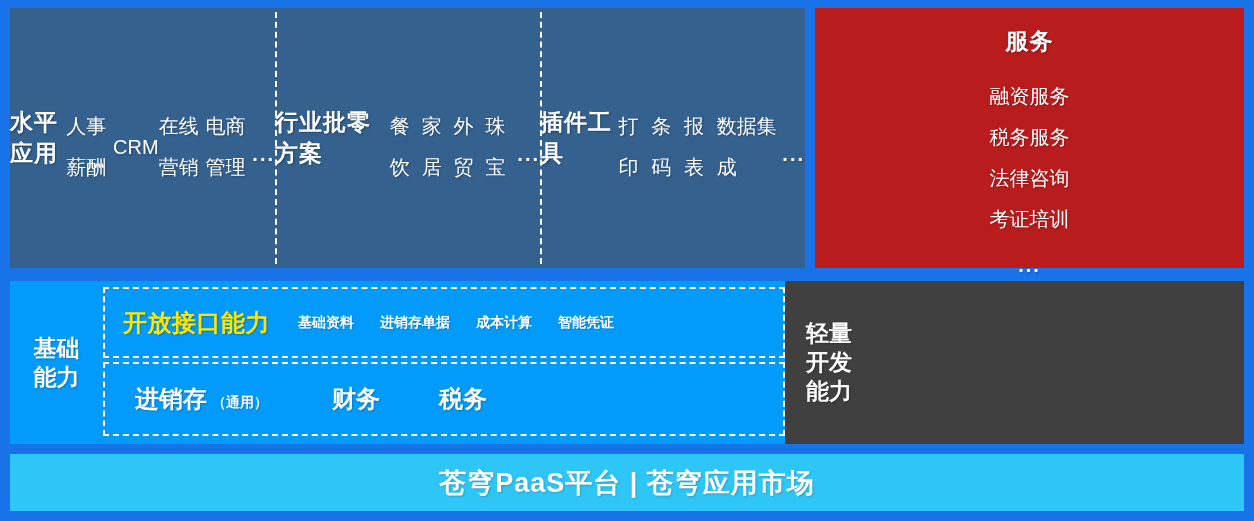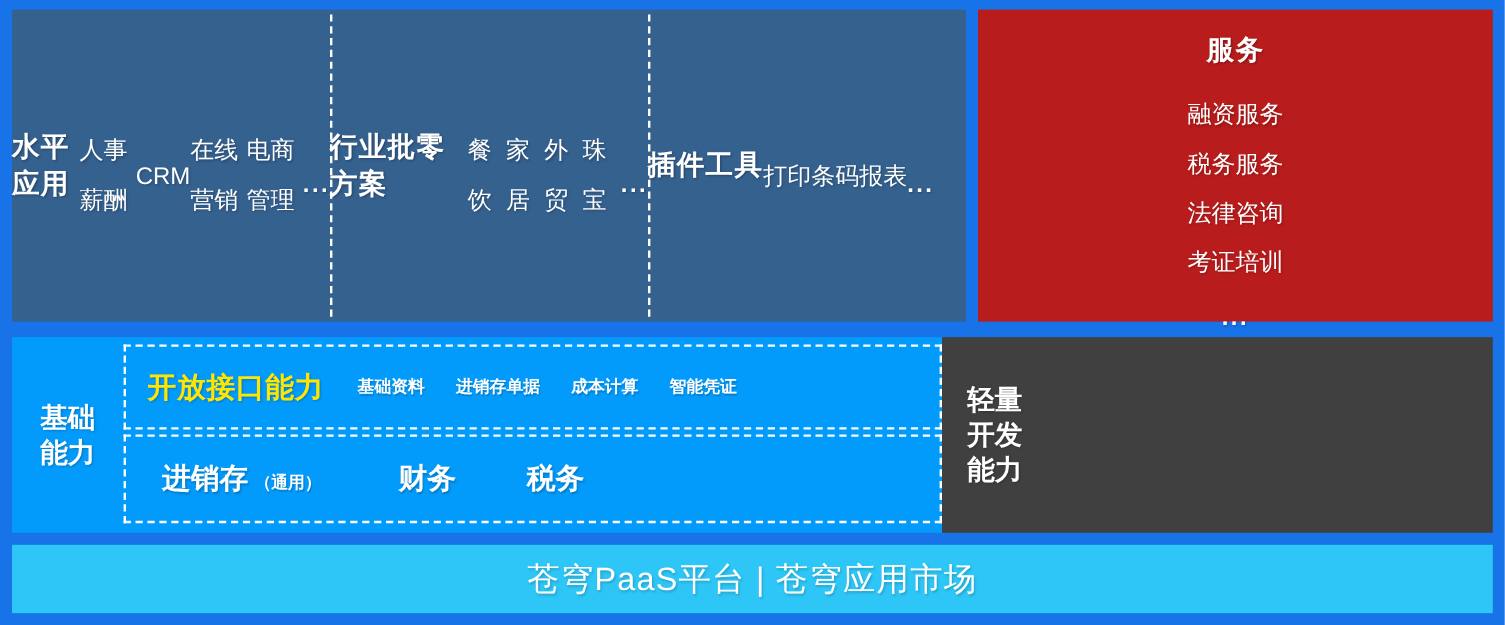--- a/index.html
+++ b/index.html
@@ -267,21 +267,21 @@
     height: 57px;
     background: #2ec6f6;
     display: flex;
     align-items: center;
     justify-content: center;
   }
 
   .bottom-title {
     color: #ffffff;
     font-size: 27px;
-    font-weight: normal;
+    font-weight: bold;
     letter-spacing: 1px;
     text-shadow: 1px 1px 2px rgba(0,0,0,0.18);
     white-space: nowrap;
   }
 </style>
 </head>
 <body>
 
 <div id="diagram">
 
@@ -305,20 +305,21 @@
         <div class="col-item">外贸</div>
         <div class="col-item">珠宝</div>
         <div class="col-ellipsis">...</div>
       </div>
 
       <div class="app-col">
         <div class="col-title">插件工具</div>
         <div class="col-item">打印</div>
         <div class="col-item">条码</div>
         <div class="col-item">报表</div>
+        <div class="col-item">数据集成</div>
         <div class="col-ellipsis">...</div>
       </div>
 
     </div>
 
     <div class="service-panel">
       <div class="col-title">服务</div>
       <div class="col-item">融资服务</div>
       <div class="col-item">税务服务</div>
       <div class="col-item">法律咨询</div>

